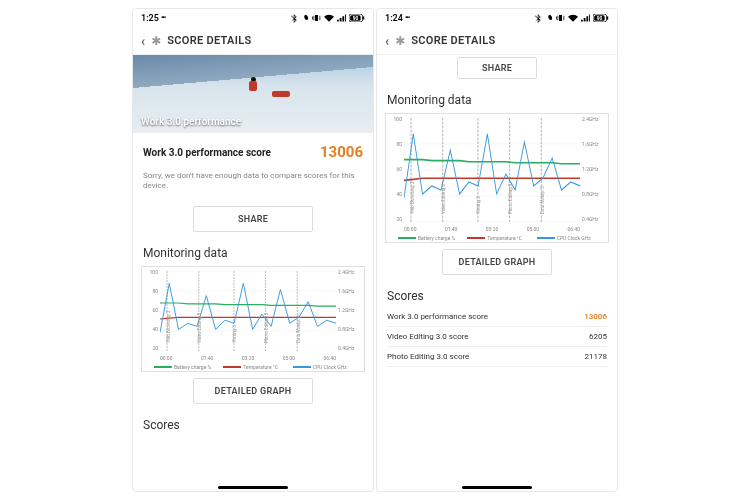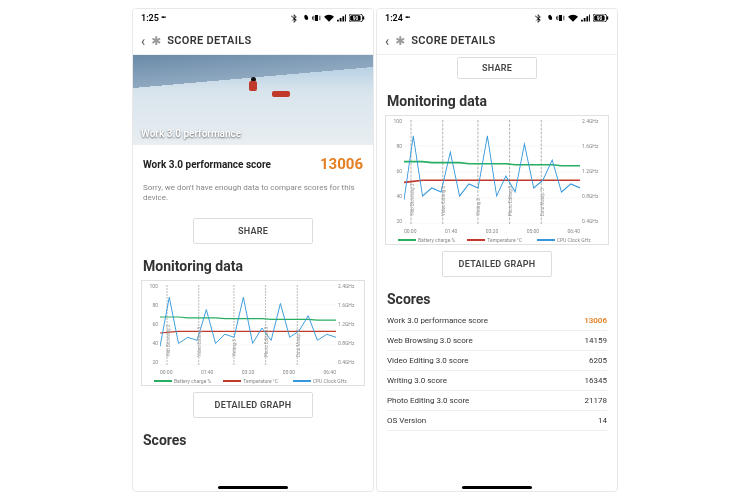--- a/index.html
+++ b/index.html
@@ -46,21 +46,21 @@
     padding: 0 8px;
     gap: 6px;
     border-bottom: 1px solid #eee;
   }
   .title-bar .back-icon { font-size: 14px; color: #555; }
   .title-bar .snow-icon { color: #999; font-size: 12px; }
   .title-bar .title-text { font-size: 11px; font-weight: 600; letter-spacing: 0.3px; }
   .content { flex: 1; overflow: hidden; }
   .hero {
     position: relative;
-    height: 90px;
+    height: 78px;
     background: linear-gradient(to bottom, #a8c8e0 0%, #d8e4ec 40%, #e8eef2 100%);
     overflow: hidden;
   }
   .mountain {
     position: absolute; top: 0; left: 0; right: 0; height: 45px;
     background: linear-gradient(175deg, #6a8aa8 0%, #8fa8c0 50%, transparent 50%);
   }
   .skier {
     position: absolute; top: 22px; left: 50%; transform: translateX(-50%);
     width: 10px; height: 18px;
@@ -94,21 +94,21 @@
   }
   .btn {
     margin: 6px auto; display: block; width: 120px;
     padding: 7px 0; text-align: center;
     border: 1px solid #ddd; background: #fff;
     font-size: 9px; font-weight: 600; color: #444;
     border-radius: 2px; letter-spacing: 0.3px;
   }
   .btn-half { width: 80px; margin: 2px auto 6px; padding: 5px 0; }
   .section-title {
-    padding: 8px 10px 4px; font-size: 14px; font-weight: 700; color: #333;
+    padding: 8px 10px 4px; font-size: 12px; font-weight: 400; color: #333;
   }
   .chart-box {
     margin: 2px 8px 4px;
     border: 1px solid #e0e0e0;
     height: 106px;
     position: relative;
     background: #fff;
   }
   .chart-area {
     position: absolute; top: 4px; left: 18px; right: 28px; bottom: 20px;
@@ -371,35 +371,23 @@
 
     <div class="btn" style="width:110px">DETAILED GRAPH</div>
 
     <div class="section-title">Scores</div>
     <div class="scores-table" id="scores-tbl">
         <div class="score-tr">
           <span class="k">Work 3.0 performance score</span>
           <span class="v accent">13006</span>
         </div>
         <div class="score-tr">
-          <span class="k">Web Browsing 3.0 score</span>
-          <span class="v">14159</span>
-        </div>
-        <div class="score-tr">
           <span class="k">Video Editing 3.0 score</span>
           <span class="v">6205</span>
-        </div>
-        <div class="score-tr">
-          <span class="k">Writing 3.0 score</span>
-          <span class="v">16345</span>
         </div>
         <div class="score-tr">
           <span class="k">Photo Editing 3.0 score</span>
           <span class="v">21178</span>
         </div>
-        <div class="score-tr">
-          <span class="k">OS Version</span>
-          <span class="v">14</span>
-        </div>
       </div>
   </div>
   <div class="home-indicator"></div>
 </div>
 
 </body></html>

